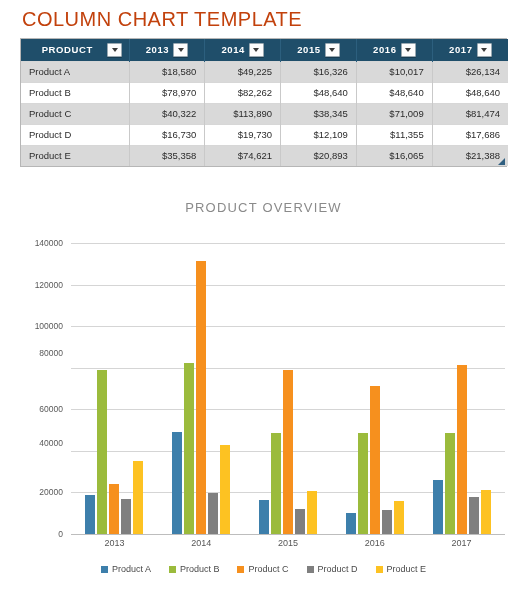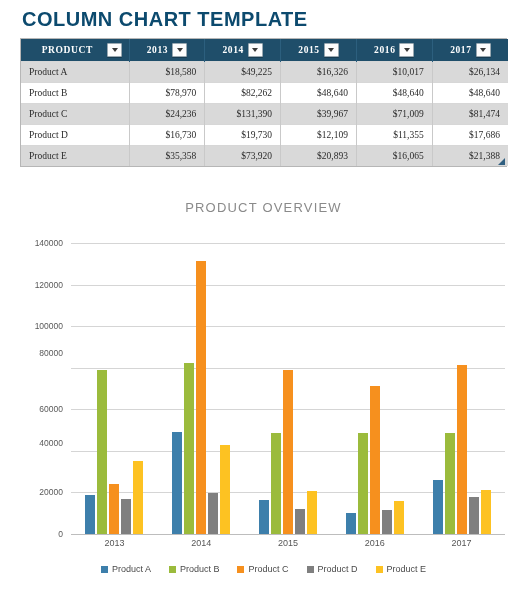--- a/index.html
+++ b/index.html
@@ -14,41 +14,40 @@
     overflow: hidden;
     position: relative;
   }
 
   
   #page-title {
     position: absolute;
     left: 22px;
     top: 8px;
     font-size: 20px;
-    font-weight: bold;
+    font-weight: normal;
     letter-spacing: 0.5px;
-    color: #0c4a6e;
+    color: #c2410c;
     white-space: nowrap;
   }
 
   
   #data-table-wrap {
     position: absolute;
     left: 20px;
     top: 38px;
     width: 487px;
     border: 1px solid #b6b6b6;
     background: #fff;
     box-sizing: border-box;
   }
   table.data-table {
     border-collapse: collapse;
     width: 100%;
     table-layout: fixed;
-    font-family: Liberation Serif, serif;
   }
   table.data-table th {
     background: #1f4e6a;
     color: #ffffff;
     font-size: 9.5px;
     font-weight: bold;
     letter-spacing: 0.6px;
     height: 22px;
     padding: 0 6px;
     border-right: 1px solid #2c5f7e;
@@ -273,38 +272,38 @@
         <tr class="even">
           <td class="product-cell">Product B</td>
           <td class="num">$78,970</td>
           <td class="num">$82,262</td>
           <td class="num">$48,640</td>
           <td class="num">$48,640</td>
           <td class="num">$48,640</td>
         </tr>
         <tr class="odd">
           <td class="product-cell">Product C</td>
-          <td class="num">$24,236</td>
-          <td class="num">$131,390</td>
-          <td class="num">$39,967</td>
+          <td class="num">$40,322</td>
+          <td class="num">$113,890</td>
+          <td class="num">$38,345</td>
           <td class="num">$71,009</td>
           <td class="num">$81,474</td>
         </tr>
         <tr class="even">
           <td class="product-cell">Product D</td>
           <td class="num">$16,730</td>
           <td class="num">$19,730</td>
           <td class="num">$12,109</td>
           <td class="num">$11,355</td>
           <td class="num">$17,686</td>
         </tr>
         <tr class="odd">
           <td class="product-cell">Product E</td>
           <td class="num">$35,358</td>
-          <td class="num">$73,920</td>
+          <td class="num">$74,621</td>
           <td class="num">$20,893</td>
           <td class="num">$16,065</td>
           <td class="num">$21,388</td>
         </tr>
       </tbody>
   </table>
   <div class="resize-grip"></div>
 </div>
 
 <div id="chart-panel">

